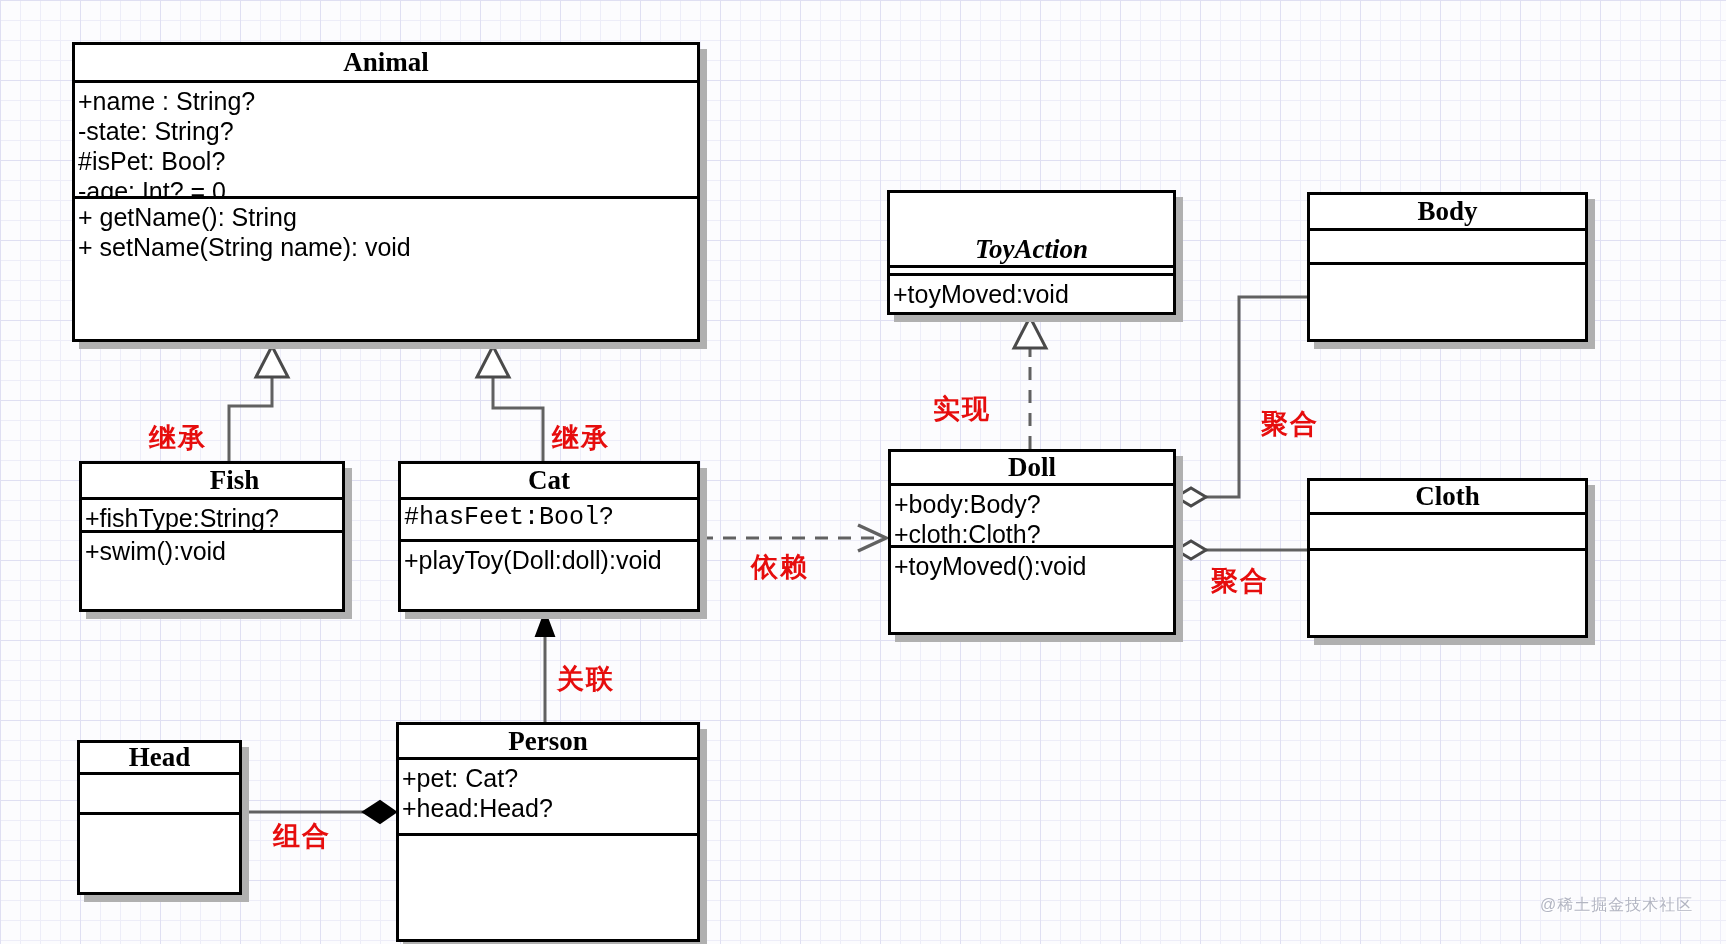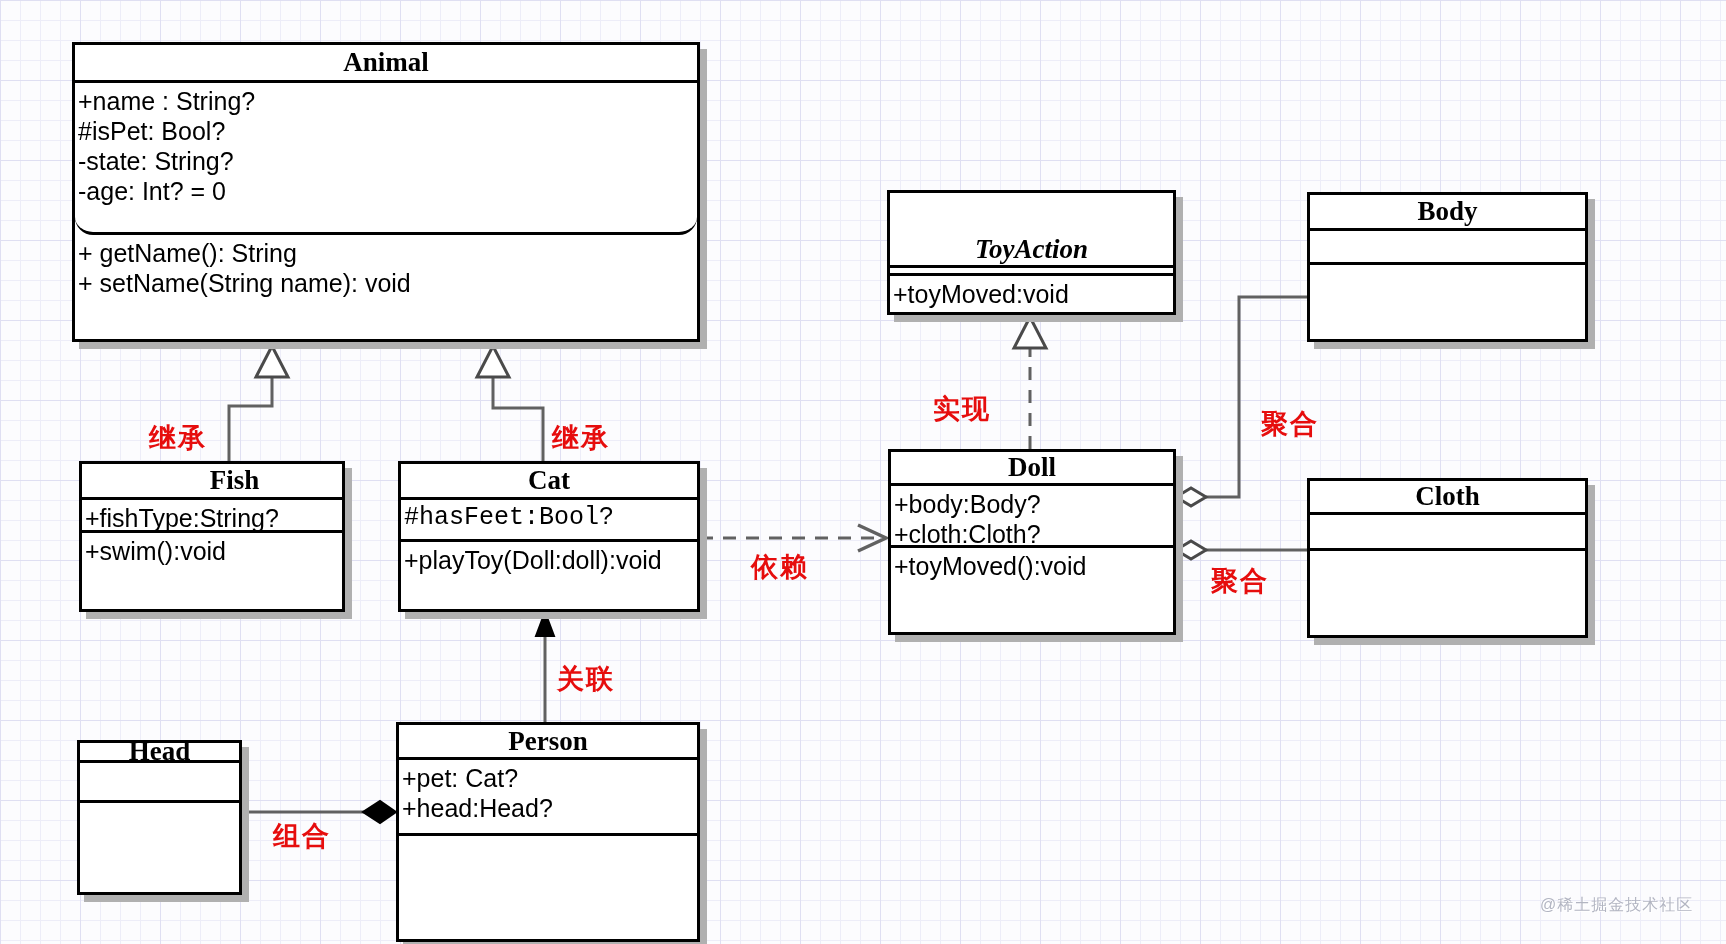--- a/index.html
+++ b/index.html
@@ -72,24 +72,24 @@
       <path d="M 1206 550 L 1307 550" class="conn-line"></path>
       <polygon points="1176,550 1191,541 1206,550 1191,559" class="marker-hollow"></polygon>
       <path d="M 545 722 L 545 634" class="conn-line"></path>
       <polygon points="545,612 536,636 554,636" class="marker-filled"></polygon>
       <path d="M 242 812 L 364 812" class="conn-line"></path>
       <polygon points="396,812 380,801 363,812 380,823" class="marker-filled"></polygon>
     </svg>
   <div id="watermark">@稀土掘金技术社区</div>
 <div class="uml-class" style="left: 72px; top: 42px; width: 628px; height: 300px;">
       <div class="uml-title" style="height: 38px;">Animal</div>
-      <div class="uml-section" style="height: 152px; border-radius: 18px;">
+      <div class="uml-section" style="height: 116px;">
         <div class="member-line">+name : String?</div>
+        <div class="member-line">-state: String?</div>
         <div class="member-line">#isPet: Bool?</div>
-        <div class="member-line">-state: String?</div>
         <div class="member-line">-age: Int? = 0</div>
       </div>
       <div class="uml-section last">
         <div class="member-line">+ getName(): String</div>
         <div class="member-line">+ setName(String name): void</div>
       </div>
     </div>
     <div class="uml-class" style="left: 79px; top: 461px; width: 266px; height: 151px;">
       <div class="uml-title" style="height: 36px; padding-left: 45px;">Fish</div>
       <div class="uml-section" style="height: 33px;">
@@ -129,21 +129,21 @@
       <div class="uml-title" style="height: 36px;">Body</div>
       <div class="uml-section" style="height: 34px;"></div>
       <div class="uml-section last"></div>
     </div>
     <div class="uml-class" style="left: 1307px; top: 478px; width: 281px; height: 160px;">
       <div class="uml-title" style="height: 34px;">Cloth</div>
       <div class="uml-section" style="height: 36px;"></div>
       <div class="uml-section last"></div>
     </div>
     <div class="uml-class" style="left: 77px; top: 740px; width: 165px; height: 155px;">
-      <div class="uml-title" style="height: 20px;">Head</div>
+      <div class="uml-title" style="height: 32px;">Head</div>
       <div class="uml-section" style="height: 40px;"></div>
       <div class="uml-section last"></div>
     </div>
     <div class="uml-class" style="left: 396px; top: 722px; width: 304px; height: 220px;">
       <div class="uml-title" style="height: 35px;">Person</div>
       <div class="uml-section" style="height: 76px;">
         <div class="member-line">+pet: Cat?</div>
         <div class="member-line">+head:Head?</div>
       </div>
       <div class="uml-section last"></div>

